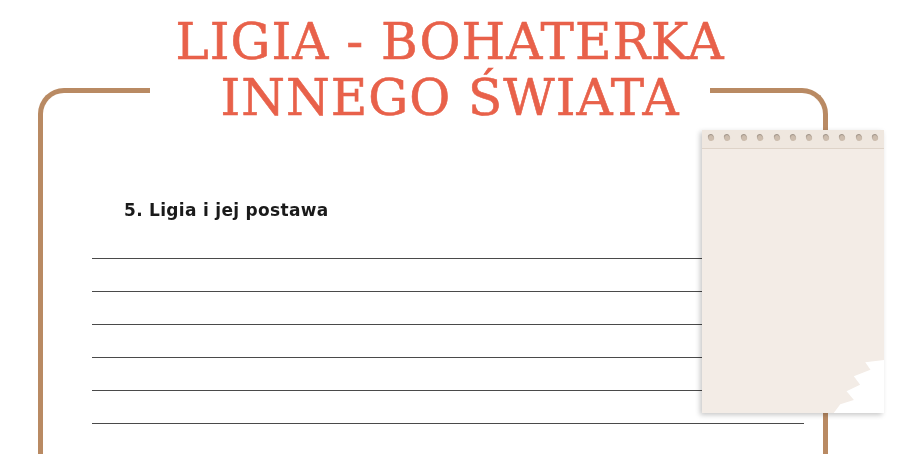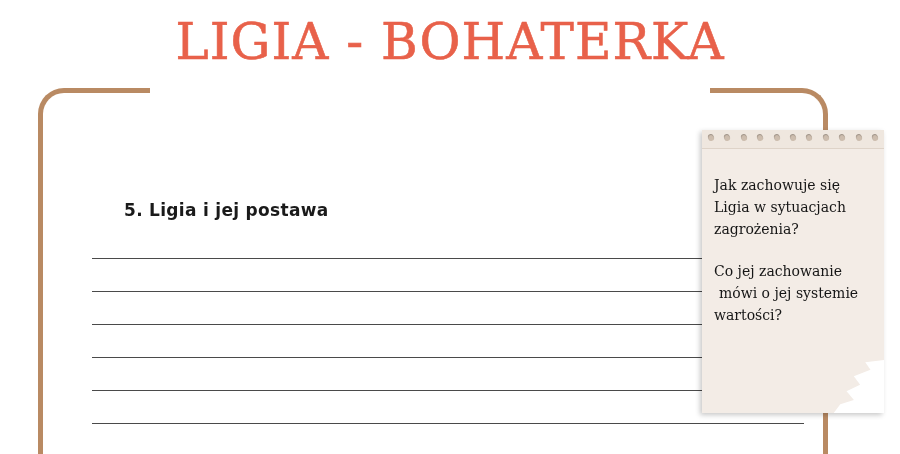--- a/index.html
+++ b/index.html
@@ -169,20 +169,21 @@
 </head>
 <body>
 
 <div id="page">
 
   <div class="frame"></div>
   <div class="frame-gap"></div>
 
   <div class="title-wrap">
     <div class="title-line">LIGIA - BOHATERKA</div>
+    <div class="title-line">INNEGO ŚWIATA</div>
   </div>
 
   <div class="section-heading">5. Ligia i jej postawa</div>
 
   <div class="lines">
     <div class="rule short"></div>
     <div class="rule short"></div>
     <div class="rule short"></div>
     <div class="rule short"></div>
     <div class="rule short"></div>
@@ -199,24 +200,18 @@
         <span class="hole"></span>
         <span class="hole"></span>
         <span class="hole"></span>
         <span class="hole"></span>
         <span class="hole"></span>
         <span class="hole"></span>
         <span class="hole"></span>
       </div>
     </div>
     <div class="note-body">
-      <div>Jak zachowuje się Ligia w sytuacjach zagrożenia?</div>
-      <div class="note-q2">
-        <div>Co jej zachowanie</div>
-        <div class="indent">mówi o jej systemie</div>
-        <div>wartości?</div>
-      </div>
     </div>
     <div class="note-tear-edge"></div>
     <div class="note-tear"></div>
   </div>
 
 </div>
 
 </body></html>

